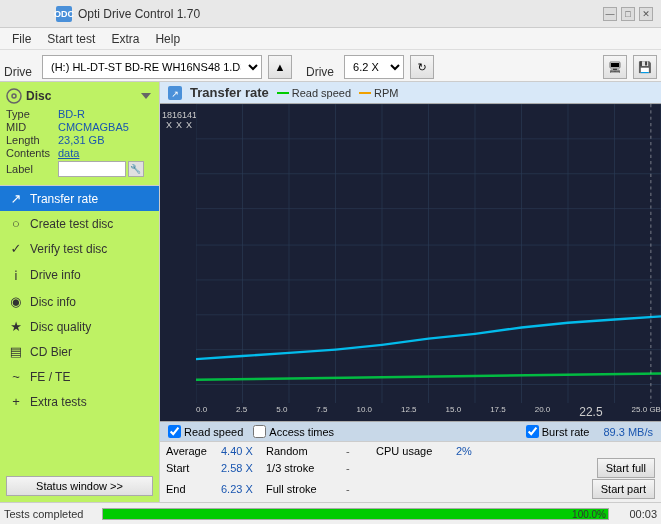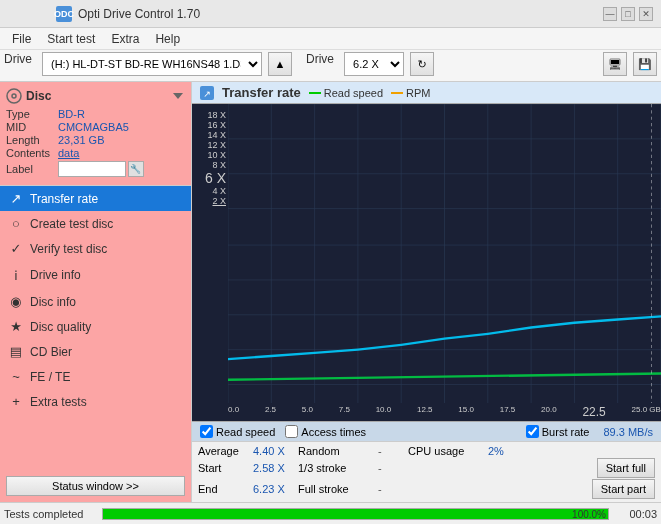--- a/index.html
+++ b/index.html
@@ -34,21 +34,21 @@
       cursor: pointer;
       color: #333;
       font-size: 12px;
     }
 
     
     .toolbar {
       background: #f5f5f5;
       border-bottom: 1px solid #ccc;
       display: flex;
-      align-items: flex-start;
+      align-items: flex-end;
       height: 32px;
       padding: 2px 4px;
       gap: 6px;
     }
     .toolbar-label { font-size: 12px; color: #333; font-weight: 500; margin-right: 4px; }
     .drive-select {
       border: 1px solid #aaa;
       background: white;
       padding: 2px 4px;
       font-size: 11px;
@@ -78,22 +78,22 @@
     .toolbar-spacer { flex: 1; }
 
     
     .main-layout {
       display: flex;
       height: calc(524px - 28px - 22px - 32px - 22px);
     }
 
     
     .sidebar {
-      width: 192px;
-      background: #fca5a5;
+      width: 160px;
+      background: #bef264;
       border-right: 1px solid #ccc;
       display: flex;
       flex-direction: column;
     }
     .disc-panel {
       padding: 6px;
       border-bottom: 1px solid #ccc;
     }
     .disc-header { display: flex; align-items: center; gap: 4px; margin-bottom: 4px; }
     .disc-title { font-size: 12px; font-weight: 600; color: #333; }
@@ -328,21 +328,21 @@
         <span>Read speed</span>
       </div>
       <div class="legend-item">
         <div class="legend-color rpm"></div>
         <span>RPM</span>
       </div>
     </div>
 
     <div style="flex:1; display:flex; flex-direction:row; background:#1a2035; position:relative;">
 
-      <div style="width:36px; display:flex; flex-direction:column; justify-content:flex-start; padding:6px 2px 18px 2px; background:#1a2035;">
+      <div style="width:36px; display:flex; flex-direction:row; justify-content:flex-start; padding:6px 2px 18px 2px; background:#1a2035;">
         <span style="font-size:9px;color:#ccc;text-align:right;display:block;">18 X</span>
         <span style="font-size:9px;color:#ccc;text-align:right;display:block;">16 X</span>
         <span style="font-size:9px;color:#ccc;text-align:right;display:block;">14 X</span>
         <span style="font-size:9px;color:#ccc;text-align:right;display:block;">12 X</span>
         <span style="font-size:9px;color:#ccc;text-align:right;display:block;">10 X</span>
         <span style="font-size:9px;color:#ccc;text-align:right;display:block;">8 X</span>
         <span style="font-size:14px;color:#ccc;text-align:right;display:block;">6 X</span>
         <span style="font-size:9px;color:#ccc;text-align:right;display:block;">4 X</span>
         <span style="font-size:9px;color:#ccc;text-align:right;display:block;text-decoration:underline;">2 X</span>
       </div>

